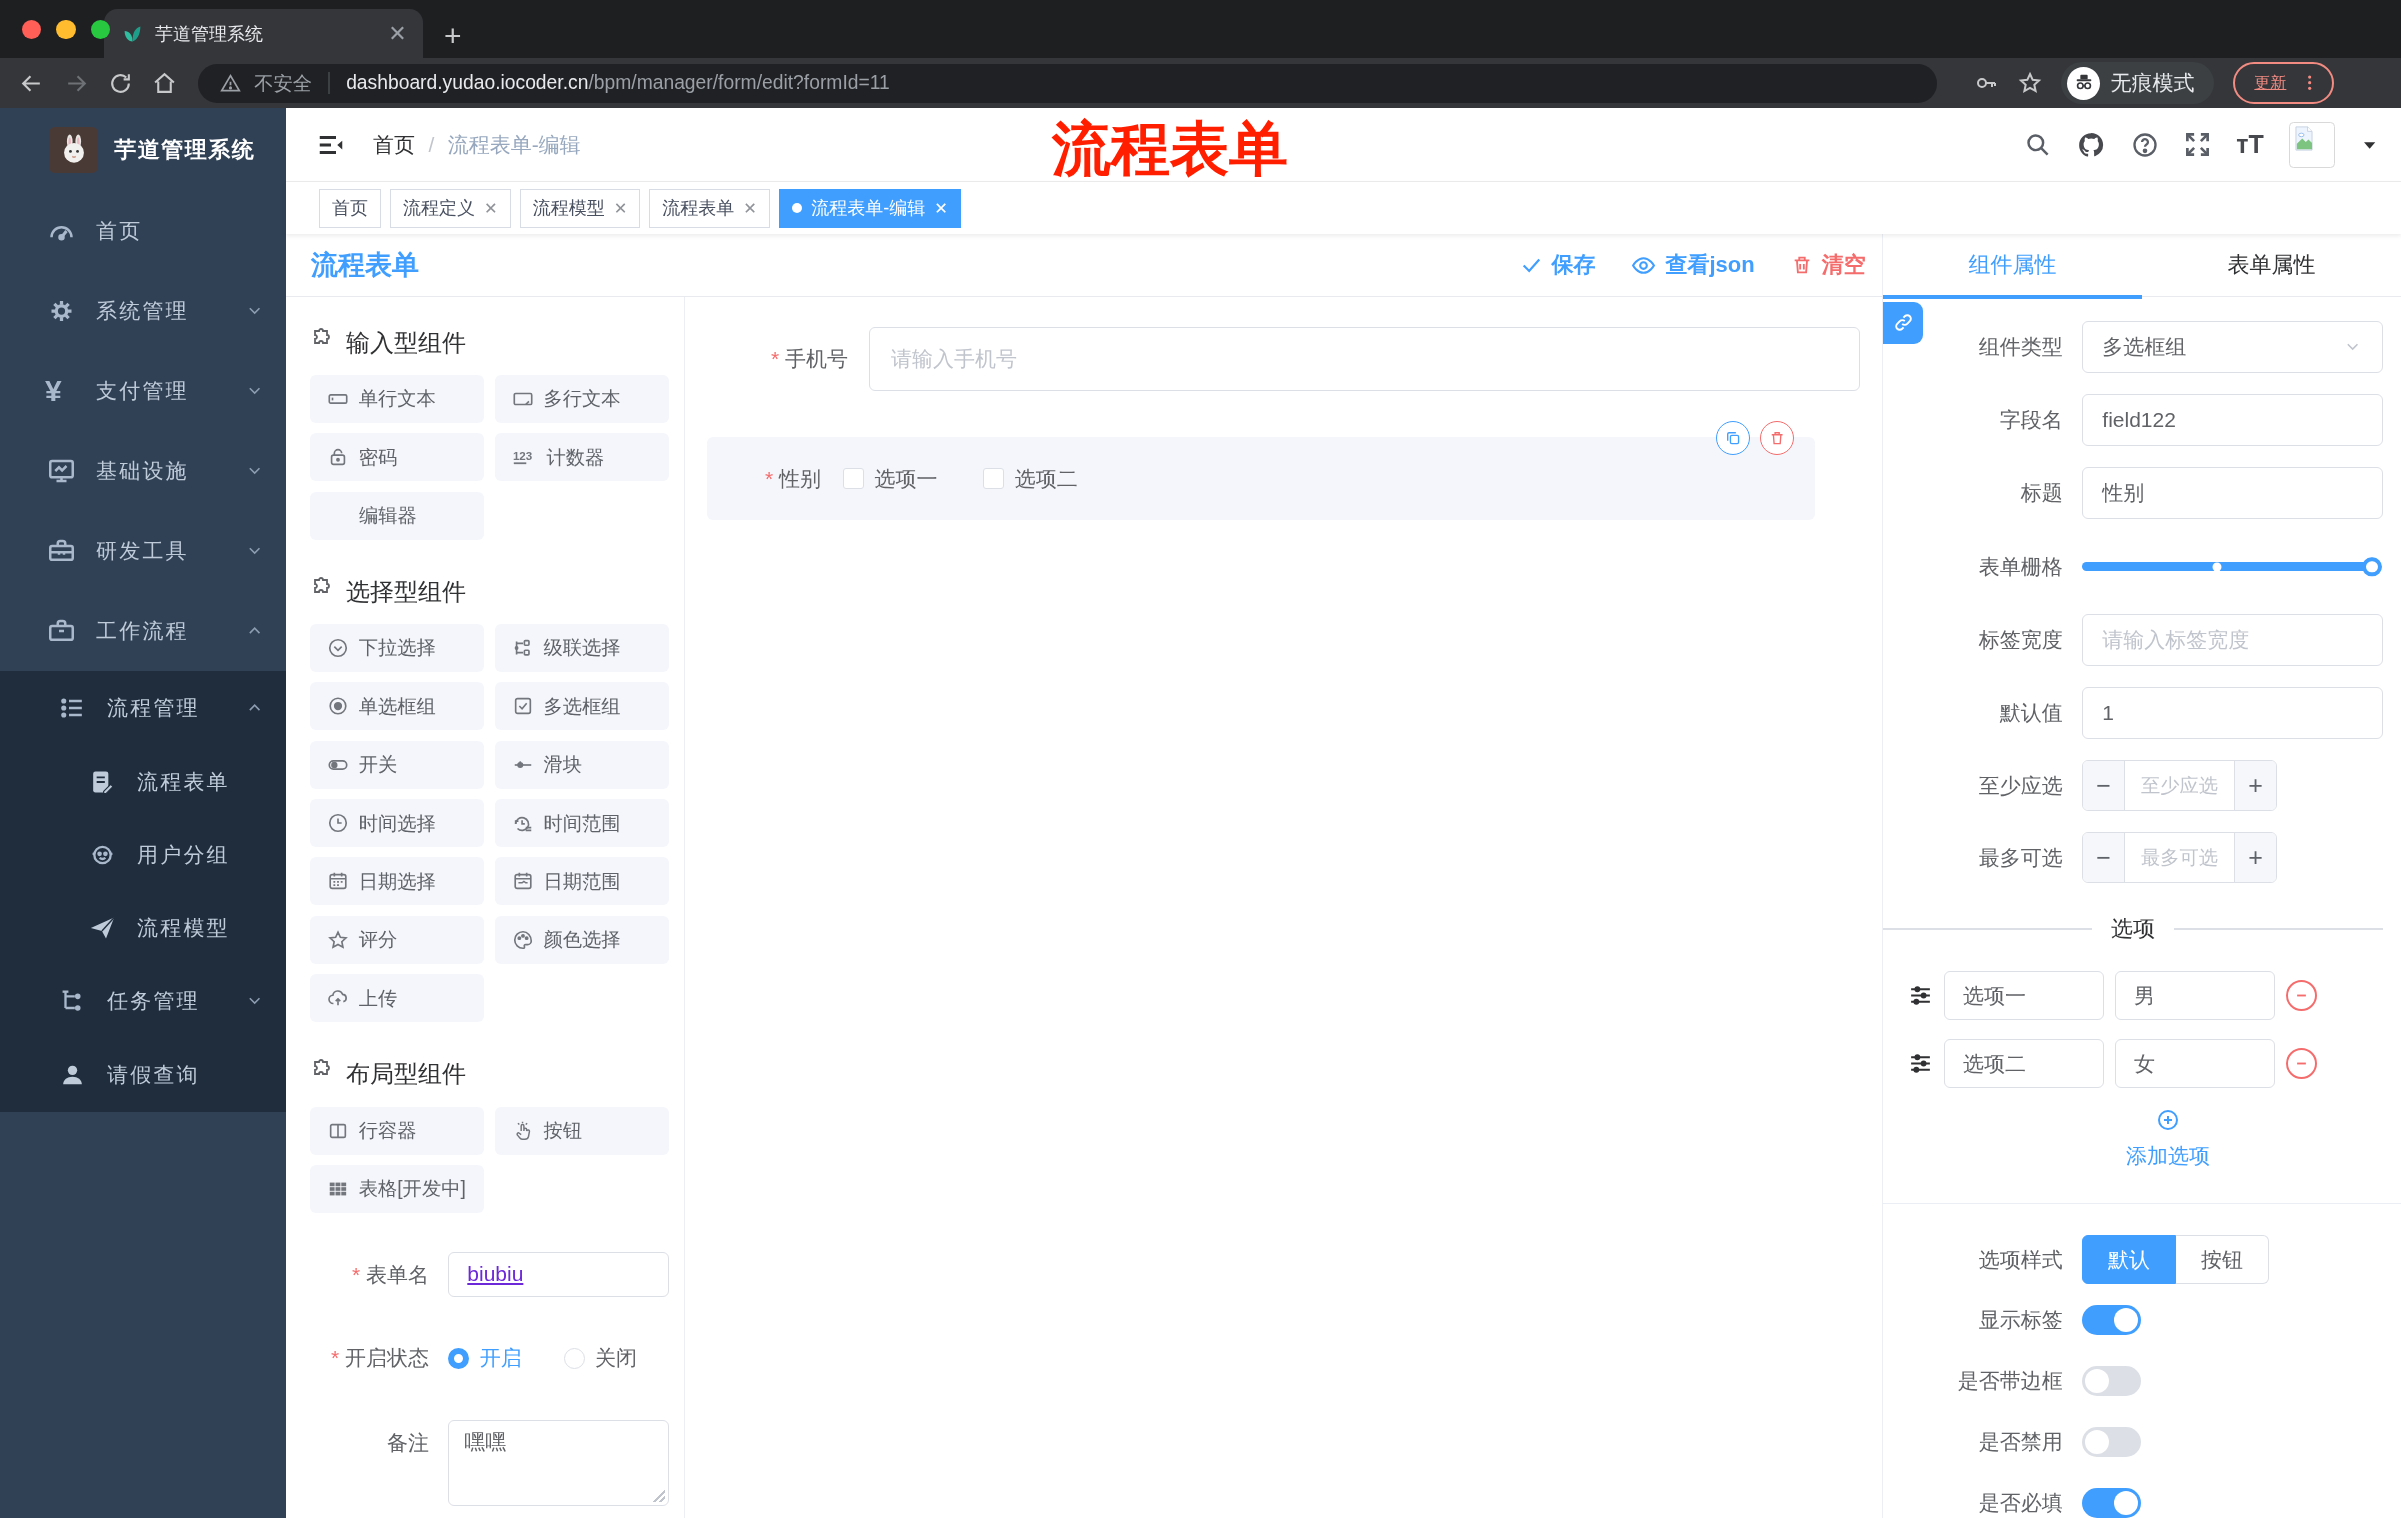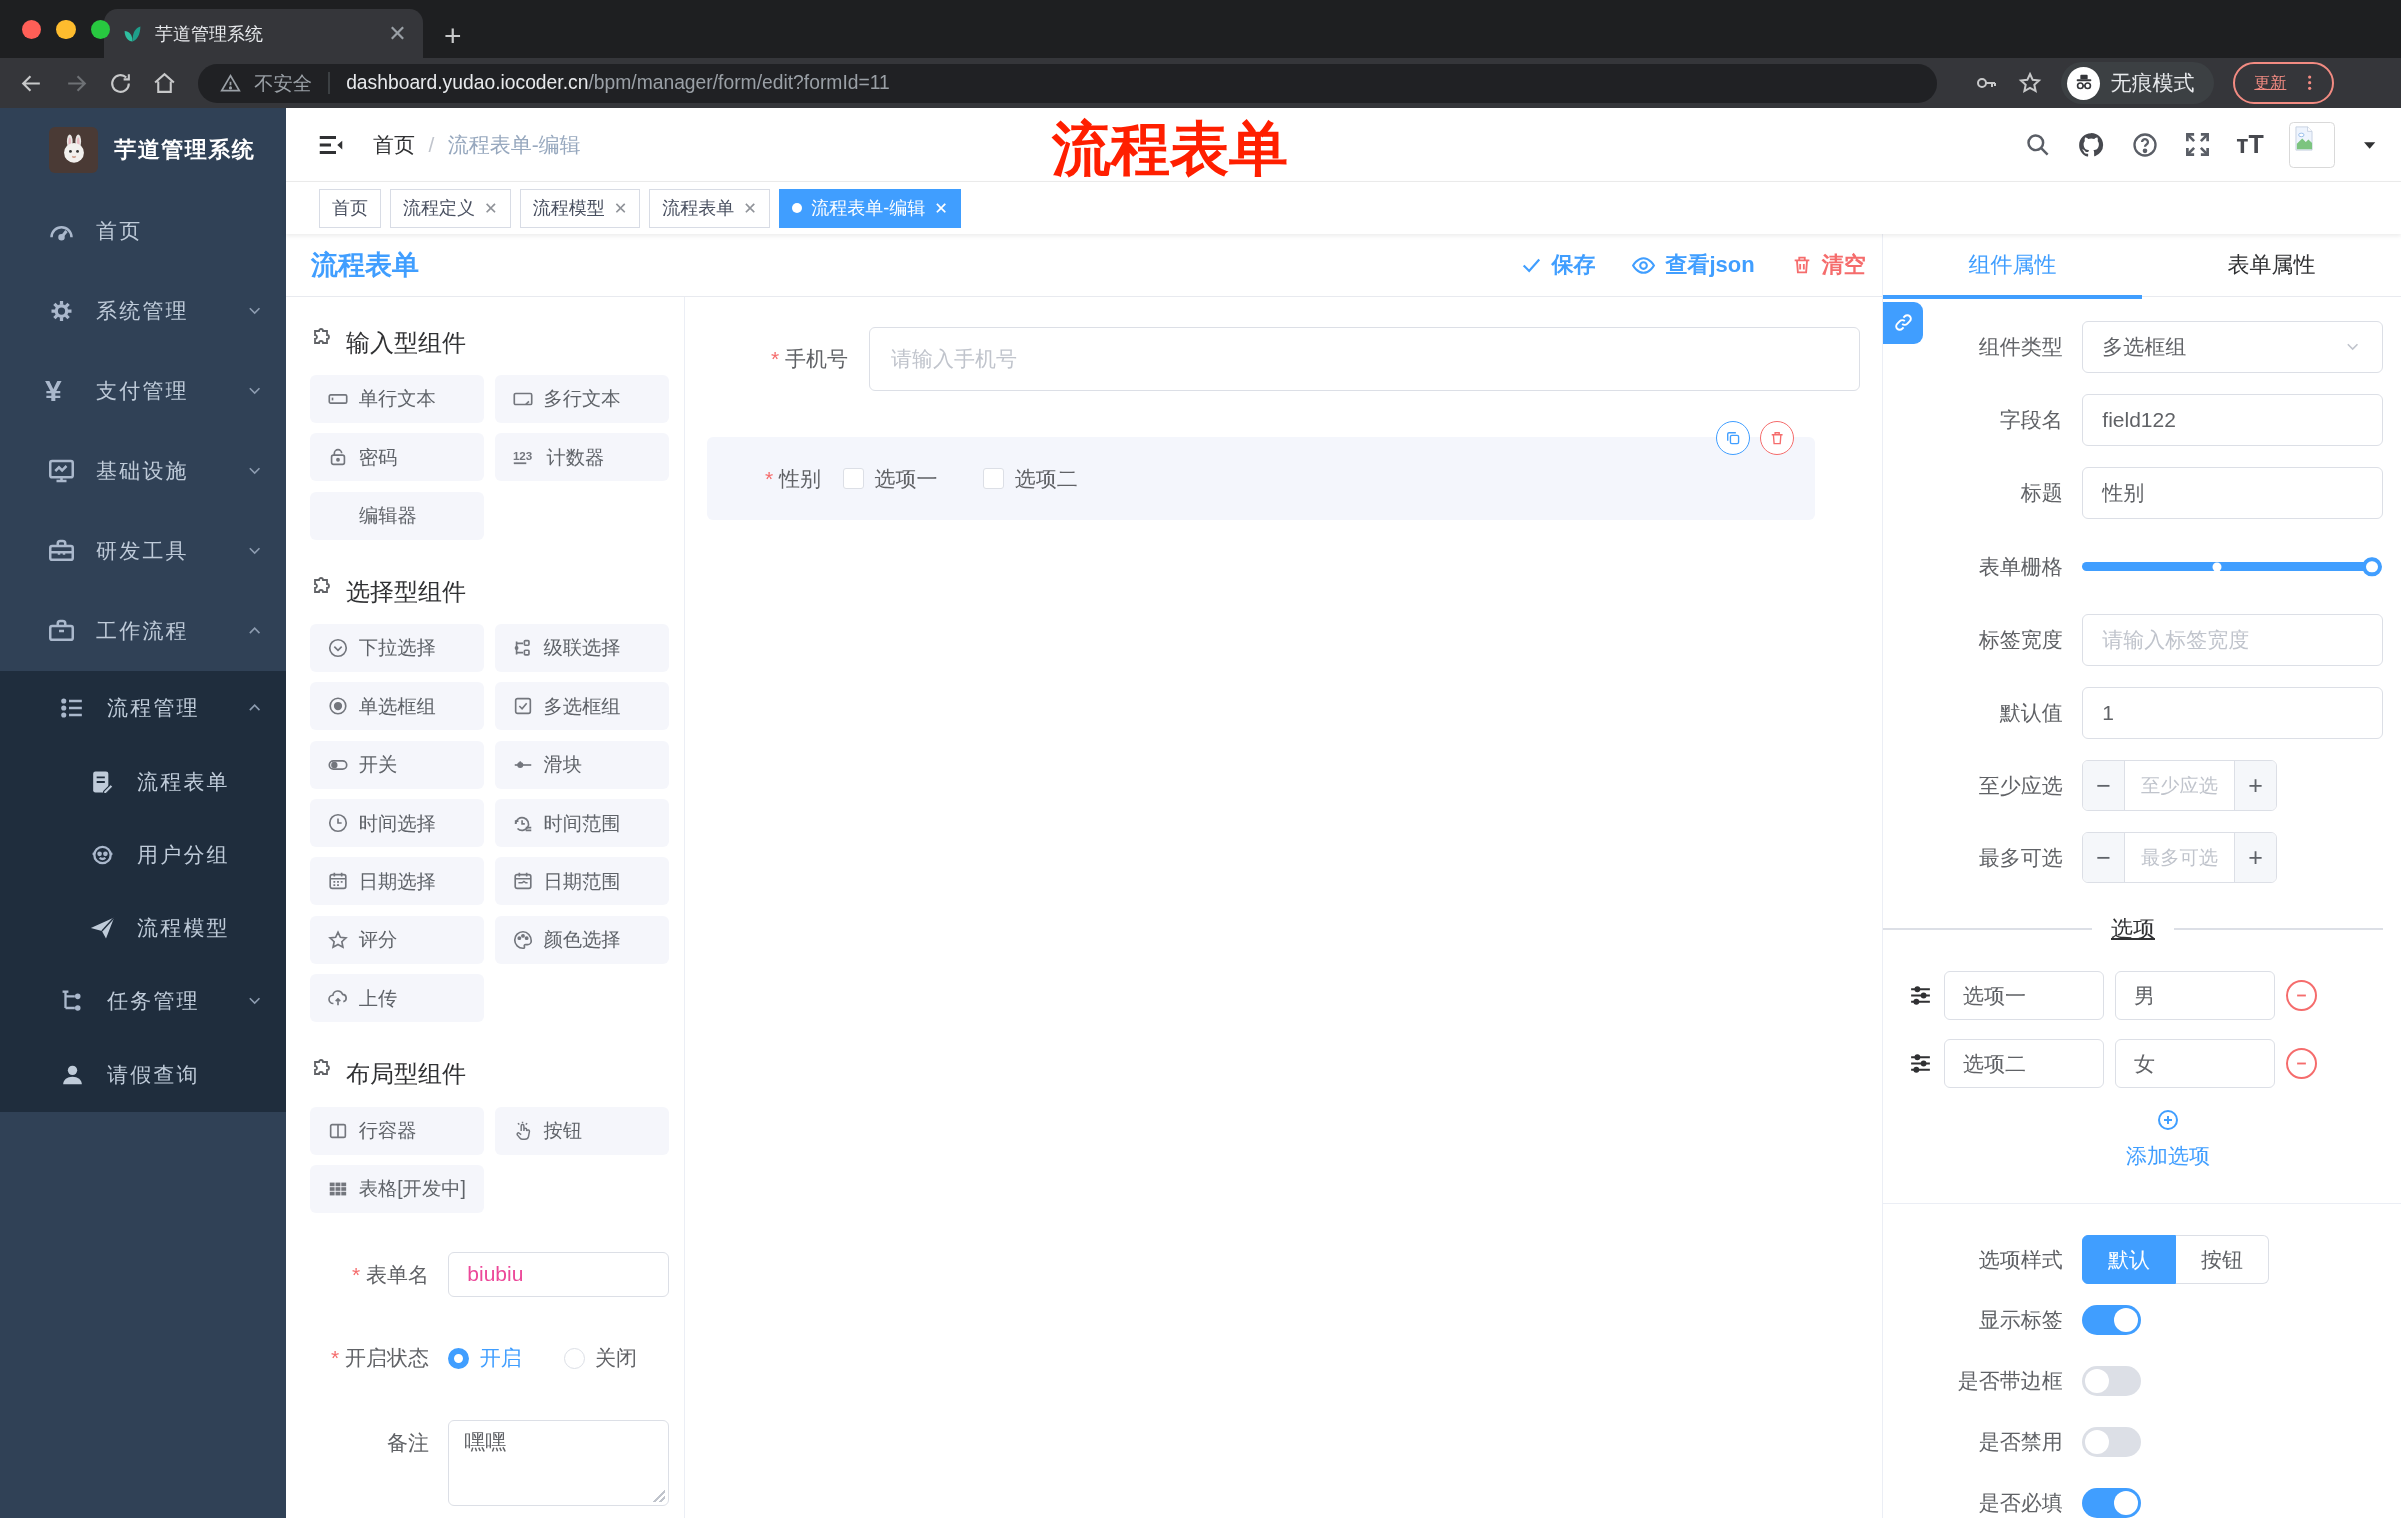--- a/index.html
+++ b/index.html
@@ -81,21 +81,21 @@
   .pitem { height:48px; background:#f5f6fb; border-radius:6px; display:flex; align-items:center;
     padding-left:17px; gap:9.7px; color:#5f6369; font-size:19.3px; }
   .pitem svg { color:#73767d; flex:none; }
   .pitem.noicon { padding-left:49px; }
 
   .srow { display:flex; margin-top:39px; align-items:flex-start; }
   .srow .slabel { width:119px; text-align:right; font-size:21px; color:#606266; margin-top:9px; flex:none; }
   .req::before { content:"* "; color:#f56c6c; }
   .srow .sctrl { margin-left:19.3px; width:223px; }
   .inp { height:45px; border:1.5px solid #dcdfe6; border-radius:6px; background:#fff; display:flex;
-    align-items:center; padding:0 18px; font-size:21px; color:#ec4899; }
+    align-items:center; padding:0 18px; font-size:21px; color:#6d28d9;text-decoration:underline; }
   .ph { color:#c0c4cc; }
   .radio-line { display:flex; gap:42px; align-items:center; height:45px; }
   .radio { display:flex; align-items:center; gap:10.4px; }
   .rdot { width:21px; height:21px; border-radius:50%; border:1.5px solid #dcdfe6; background:#fff; }
   .radio.on .rdot { border:6.7px solid #409eff; }
   .radio.on .rlab { color:#409eff; }
   .txtarea { height:86px; border:1.5px solid #dcdfe6; border-radius:6px; padding:7.4px 15px; font-size:21px;
     color:#606266; position:relative; background:#fff; }
   .rs { position:absolute; right:3px; bottom:3px; width:12px; height:12px;
     background:linear-gradient(135deg, transparent 50%, #c0c4cc 50%, #c0c4cc 60%, transparent 60%, transparent 75%, #c0c4cc 75%, #c0c4cc 85%, transparent 85%); }
@@ -137,21 +137,21 @@
   .slider { position:relative; height:9px; border-radius:4.5px; background:#409eff; margin:22px 13.4px 22px 0; }
   .smark { position:absolute; left:47%; top:50%; transform:translate(-50%,-50%); width:9px; height:9px; border-radius:50%; background:#fff; }
   .shandle { position:absolute; right:-12px; top:50%; transform:translateY(-50%); width:19.3px; height:19.3px;
     background:#fff; border:4.5px solid #409eff; border-radius:50%; }
   .stepper { width:195px; height:51px; border:1.5px solid #dcdfe6; border-radius:6px; background:#fff; display:flex; overflow:hidden; }
   .sbtn { width:42px; flex:none; background:#f5f7fa; color:#5f6369; display:flex; align-items:center; justify-content:center; font-size:25px; }
   .sbtn.minus { border-right:1.5px solid #dcdfe6; } .sbtn.plus { border-left:1.5px solid #dcdfe6; }
   .sval { flex:1; display:flex; align-items:center; justify-content:center; font-size:19.3px; color:#c0c4cc; }
   .divtext { display:flex; align-items:center; margin:31px 18px 27px 0; color:#303133; font-size:22px; }
   .divtext .dl { flex:1; height:1.5px; background:#dcdfe6; }
-  .divtext .dt { margin:0 19.3px;text-decoration:underline; }
+  .divtext .dt { margin:0 19.3px; }
   .optrow { display:flex; align-items:center; gap:11px; margin:0 16.3px 19.3px 25px; }
   .optrow .oinp { width:160px; height:49px; border:1.5px solid #dcdfe6; border-radius:6px; display:flex;
     align-items:center; padding:0 18px; color:#606266; background:#fff; }
   .dragic { color:#303133; flex:none; }
   .mcirc { width:31px; height:31px; flex:none; border:2.2px solid #f56c6c; border-radius:50%; color:#f56c6c;
     display:flex; align-items:center; justify-content:center; }
   .addopt { display:flex; align-items:center; gap:10.4px; color:#409eff; margin:4.5px 0 0 52px; font-size:21px;flex-direction:column; }
   .hrline { height:1.5px; background:#ebeef5; margin:33px 0 31px; }
   .seg { display:flex; }
   .seg .sg { height:49px; padding:0 25px; display:flex; align-items:center; font-size:21px; border:1.5px solid #dcdfe6; }

